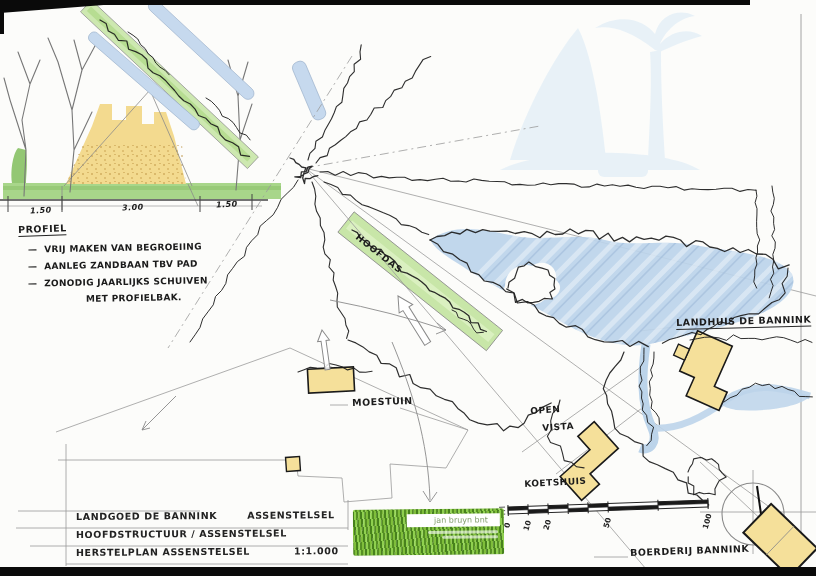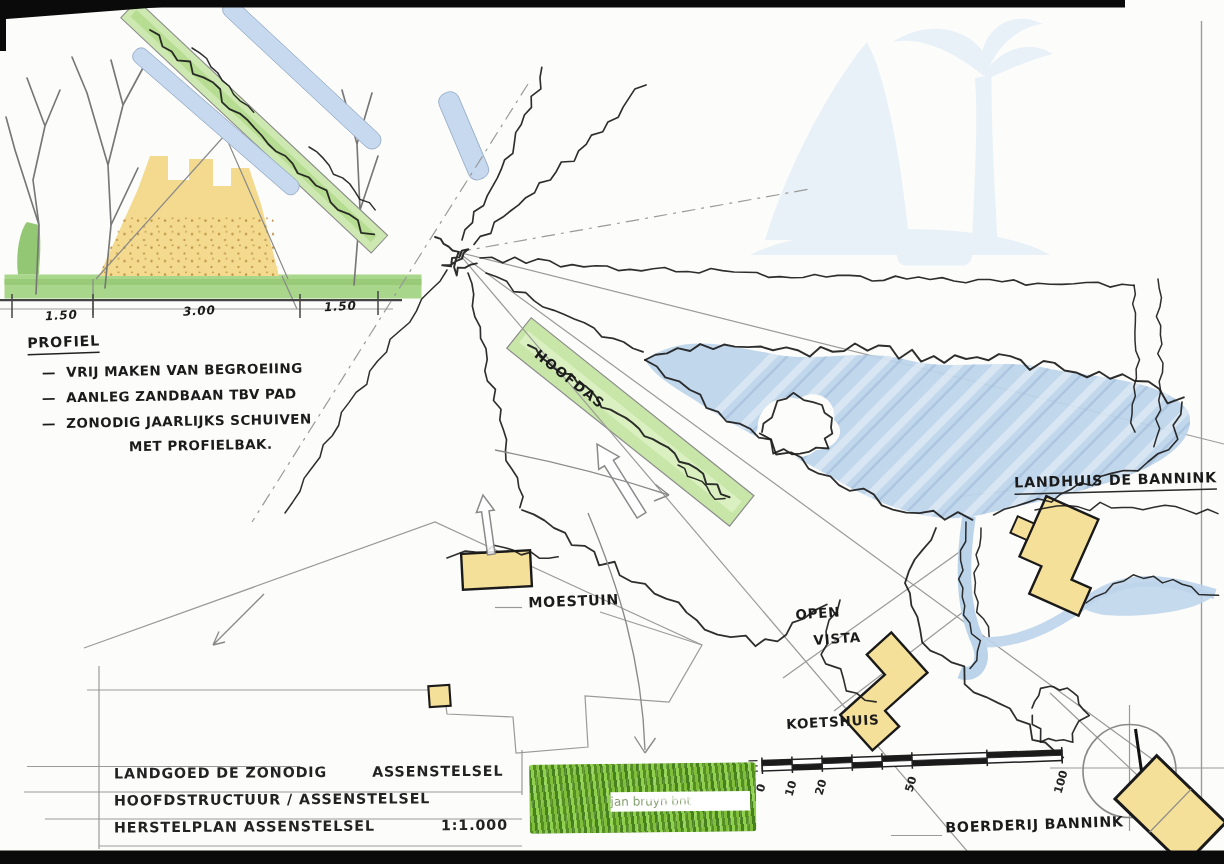--- a/index.html
+++ b/index.html
@@ -12,21 +12,21 @@
   .note{font-size:9px;font-weight:bold;letter-spacing:.3px;}
   .dim{font-size:8px;font-style:italic;font-weight:bold;}
   .frame{position:absolute;background:#0a0a0a;}
   .logo{position:absolute;left:353px;top:509px;width:151px;height:46px;border-radius:2px;
         transform:rotate(-.6deg);
         background:
          repeating-linear-gradient(100deg, rgba(255,255,255,.14) 0 1px, transparent 1px 6px),
          repeating-linear-gradient(83deg, #558f24 0 2px, #7fbe3b 2px 4px, #47811d 4px 6px, #8fd04f 6px 8px),
          linear-gradient(#6aa92f,#3f7a1c);}
   .logo .bar{position:absolute;left:54px;right:4px;top:5px;height:13px;background:#fff;
-        font-size:8px;color:#86a070;text-align:left;line-height:13px;padding-right:0;margin-top:14px;}
+        font-size:8px;color:#86a070;text-align:right;line-height:13px;padding-right:12px;}
   .logo .adr{position:absolute;background:rgba(255,255,255,.6);height:3px;border-radius:2px;}
   .titleblock{position:absolute;left:76px;top:506px;width:280px;}
   .titleblock .row{display:flex;gap:30px;font-size:9.5px;font-weight:bold;letter-spacing:.6px;
         height:18px;align-items:center;color:#222;transform:rotate(-.4deg);}
 </style>
 </head>
 <body>
 
 <div class="page">
 
@@ -288,21 +288,21 @@
 <div class="lbl hand" style="left:360px;top:232px;font-size:9px;letter-spacing:1px;transform:rotate(38.5deg);">HOOFDAS</div>
 <div class="lbl hand" style="left:676px;top:317px;border-bottom:1px solid #2a2a2a;padding-bottom:1px;transform:rotate(-1.5deg);">LANDHUIS DE BANNINK</div>
 <div class="lbl hand" style="left:352px;top:397px;transform:rotate(-2deg);">MOESTUIN</div>
 <div class="lbl hand" style="left:530px;top:406px;font-size:9px;transform:rotate(-4deg);">OPEN</div>
 <div class="lbl hand" style="left:542px;top:423px;font-size:9px;transform:rotate(-4deg);">VISTA</div>
 <div class="lbl hand" style="left:524px;top:479px;font-size:9px;transform:rotate(-3deg);">KOETSHUIS</div>
 <div class="lbl hand" style="left:630px;top:547px;transform:rotate(-2deg);">BOERDERIJ BANNINK</div>
 
 <div class="titleblock">
   <div class="row">
-    <span>LANDGOED DE ZONODIG</span>
+    <span>LANDGOED DE BANNINK</span>
     <span>ASSENSTELSEL</span>
   </div>
   <div class="row">
     <span>HOOFDSTRUCTUUR / ASSENSTELSEL</span>
   </div>
   <div class="row" style="gap:44px;">
     <span>HERSTELPLAN ASSENSTELSEL</span>
     <span>1:1.000</span>
   </div>
 </div>

